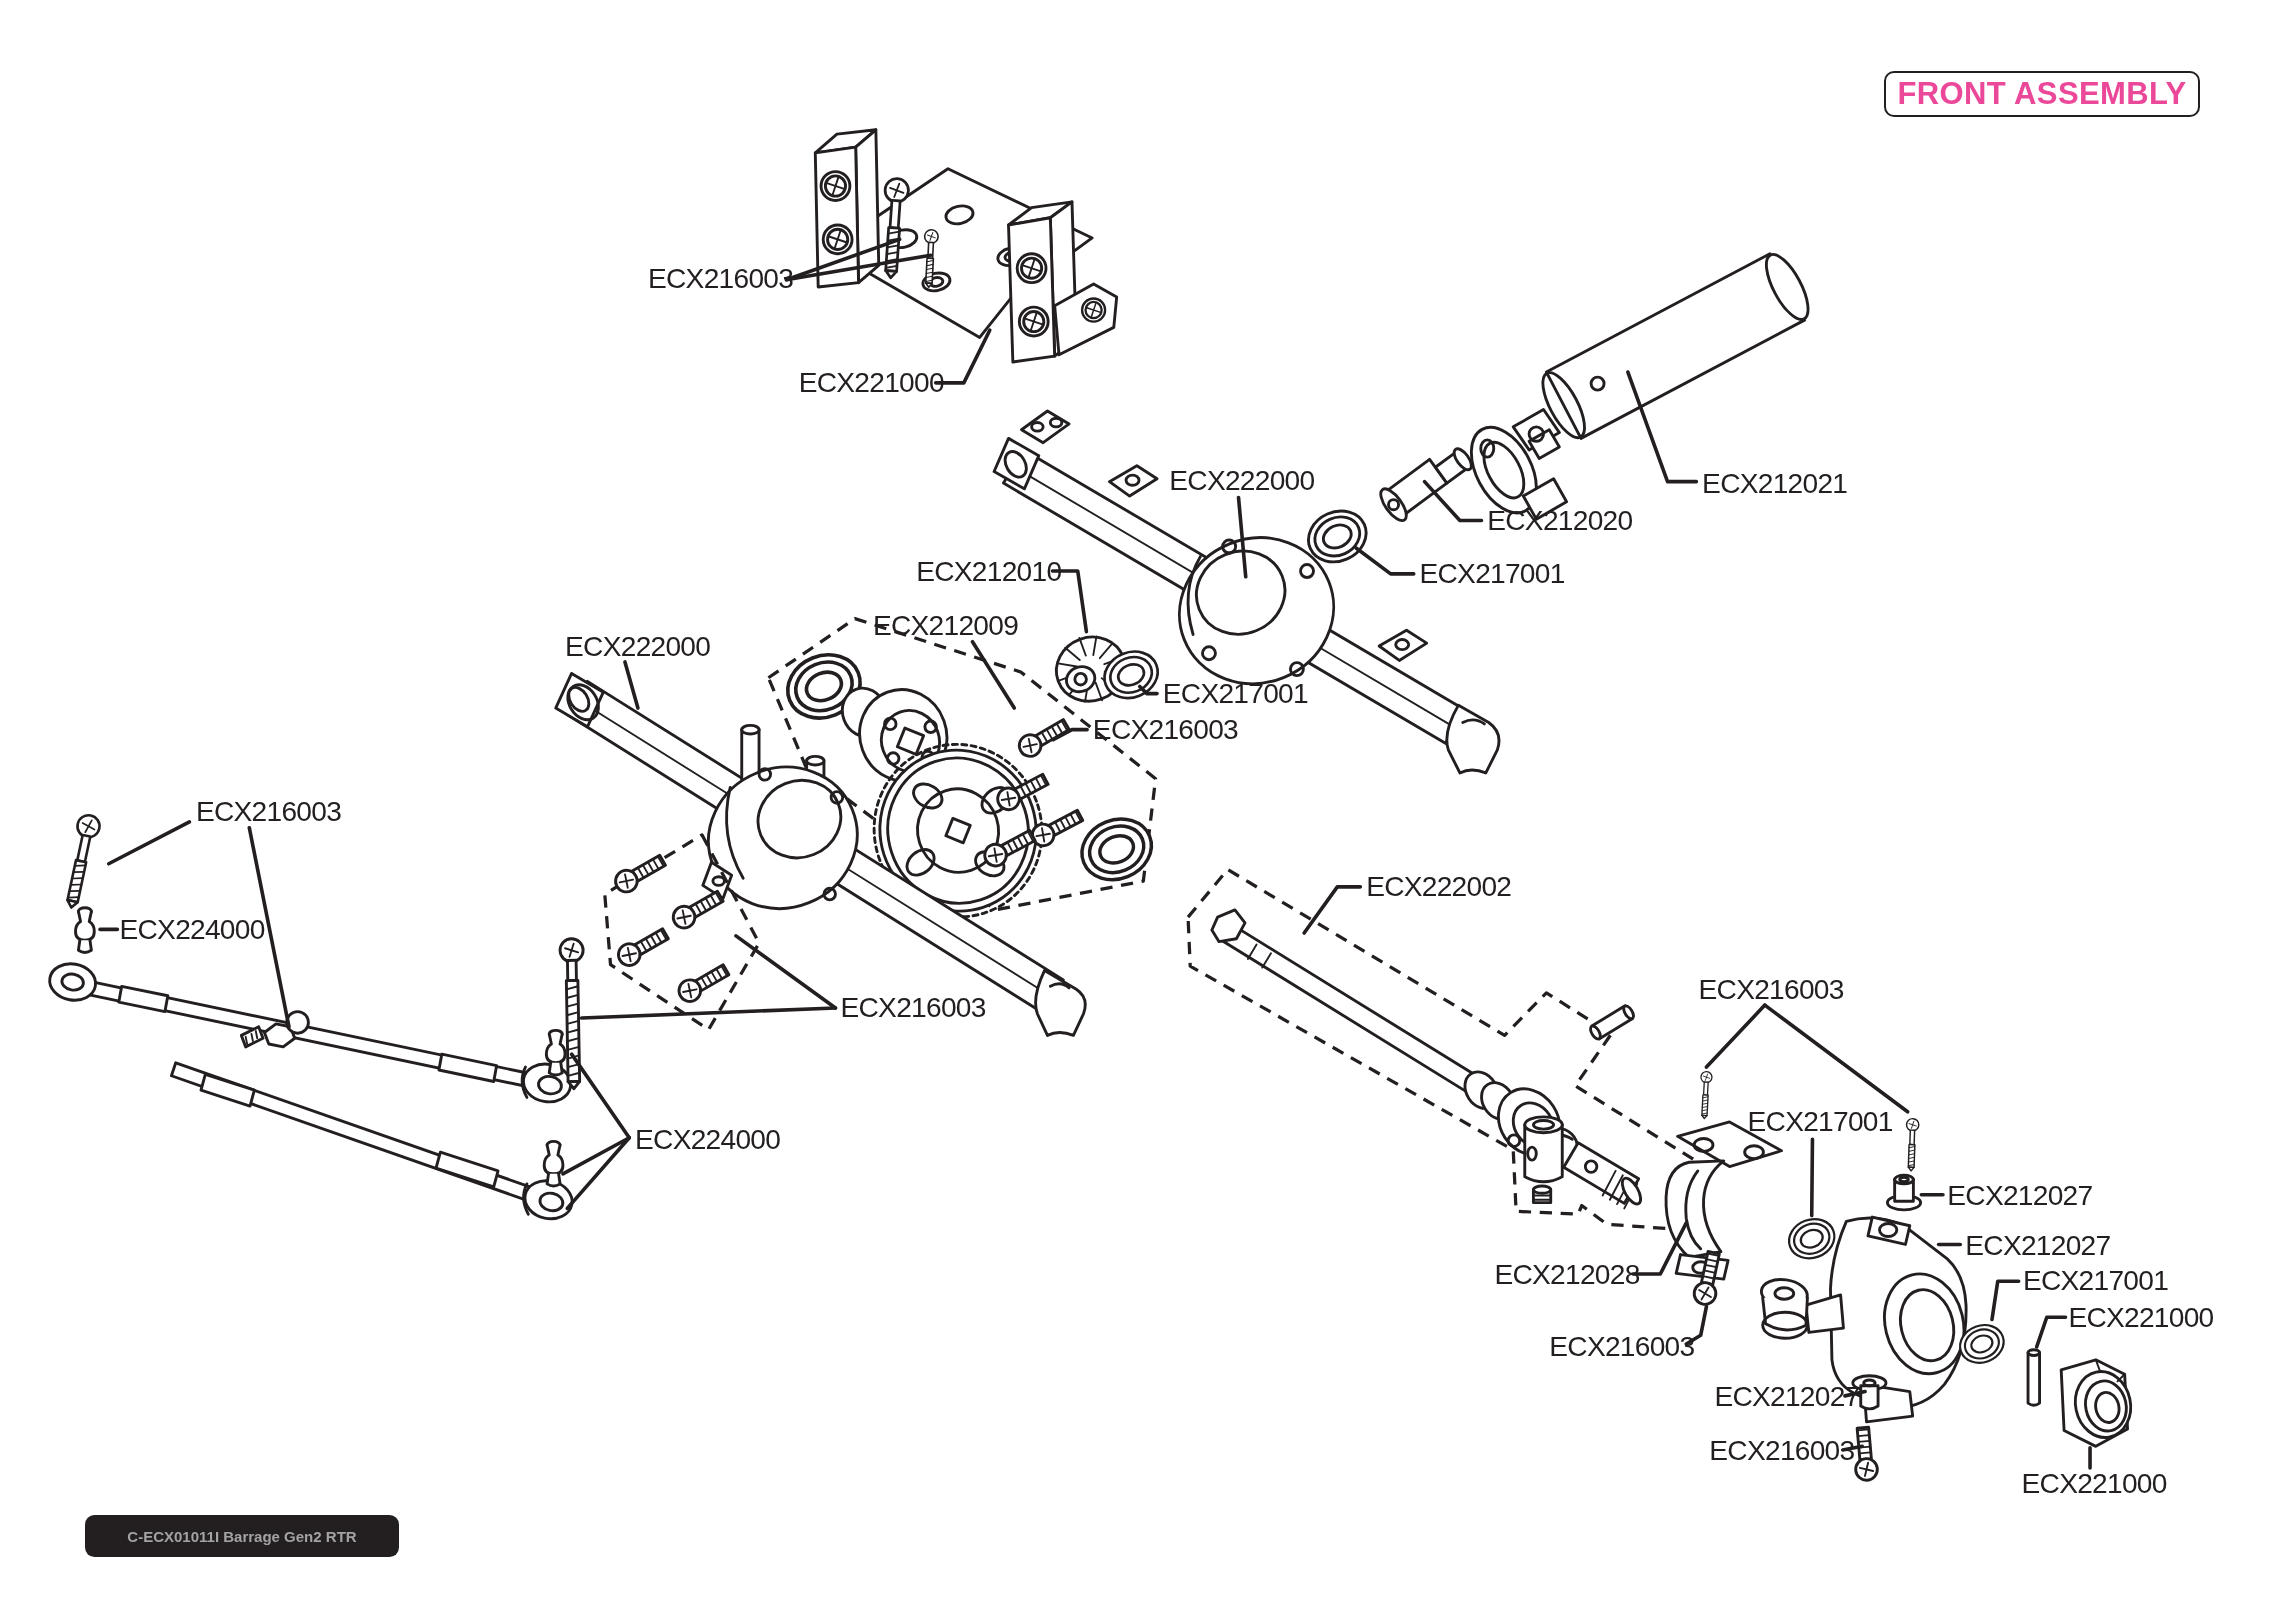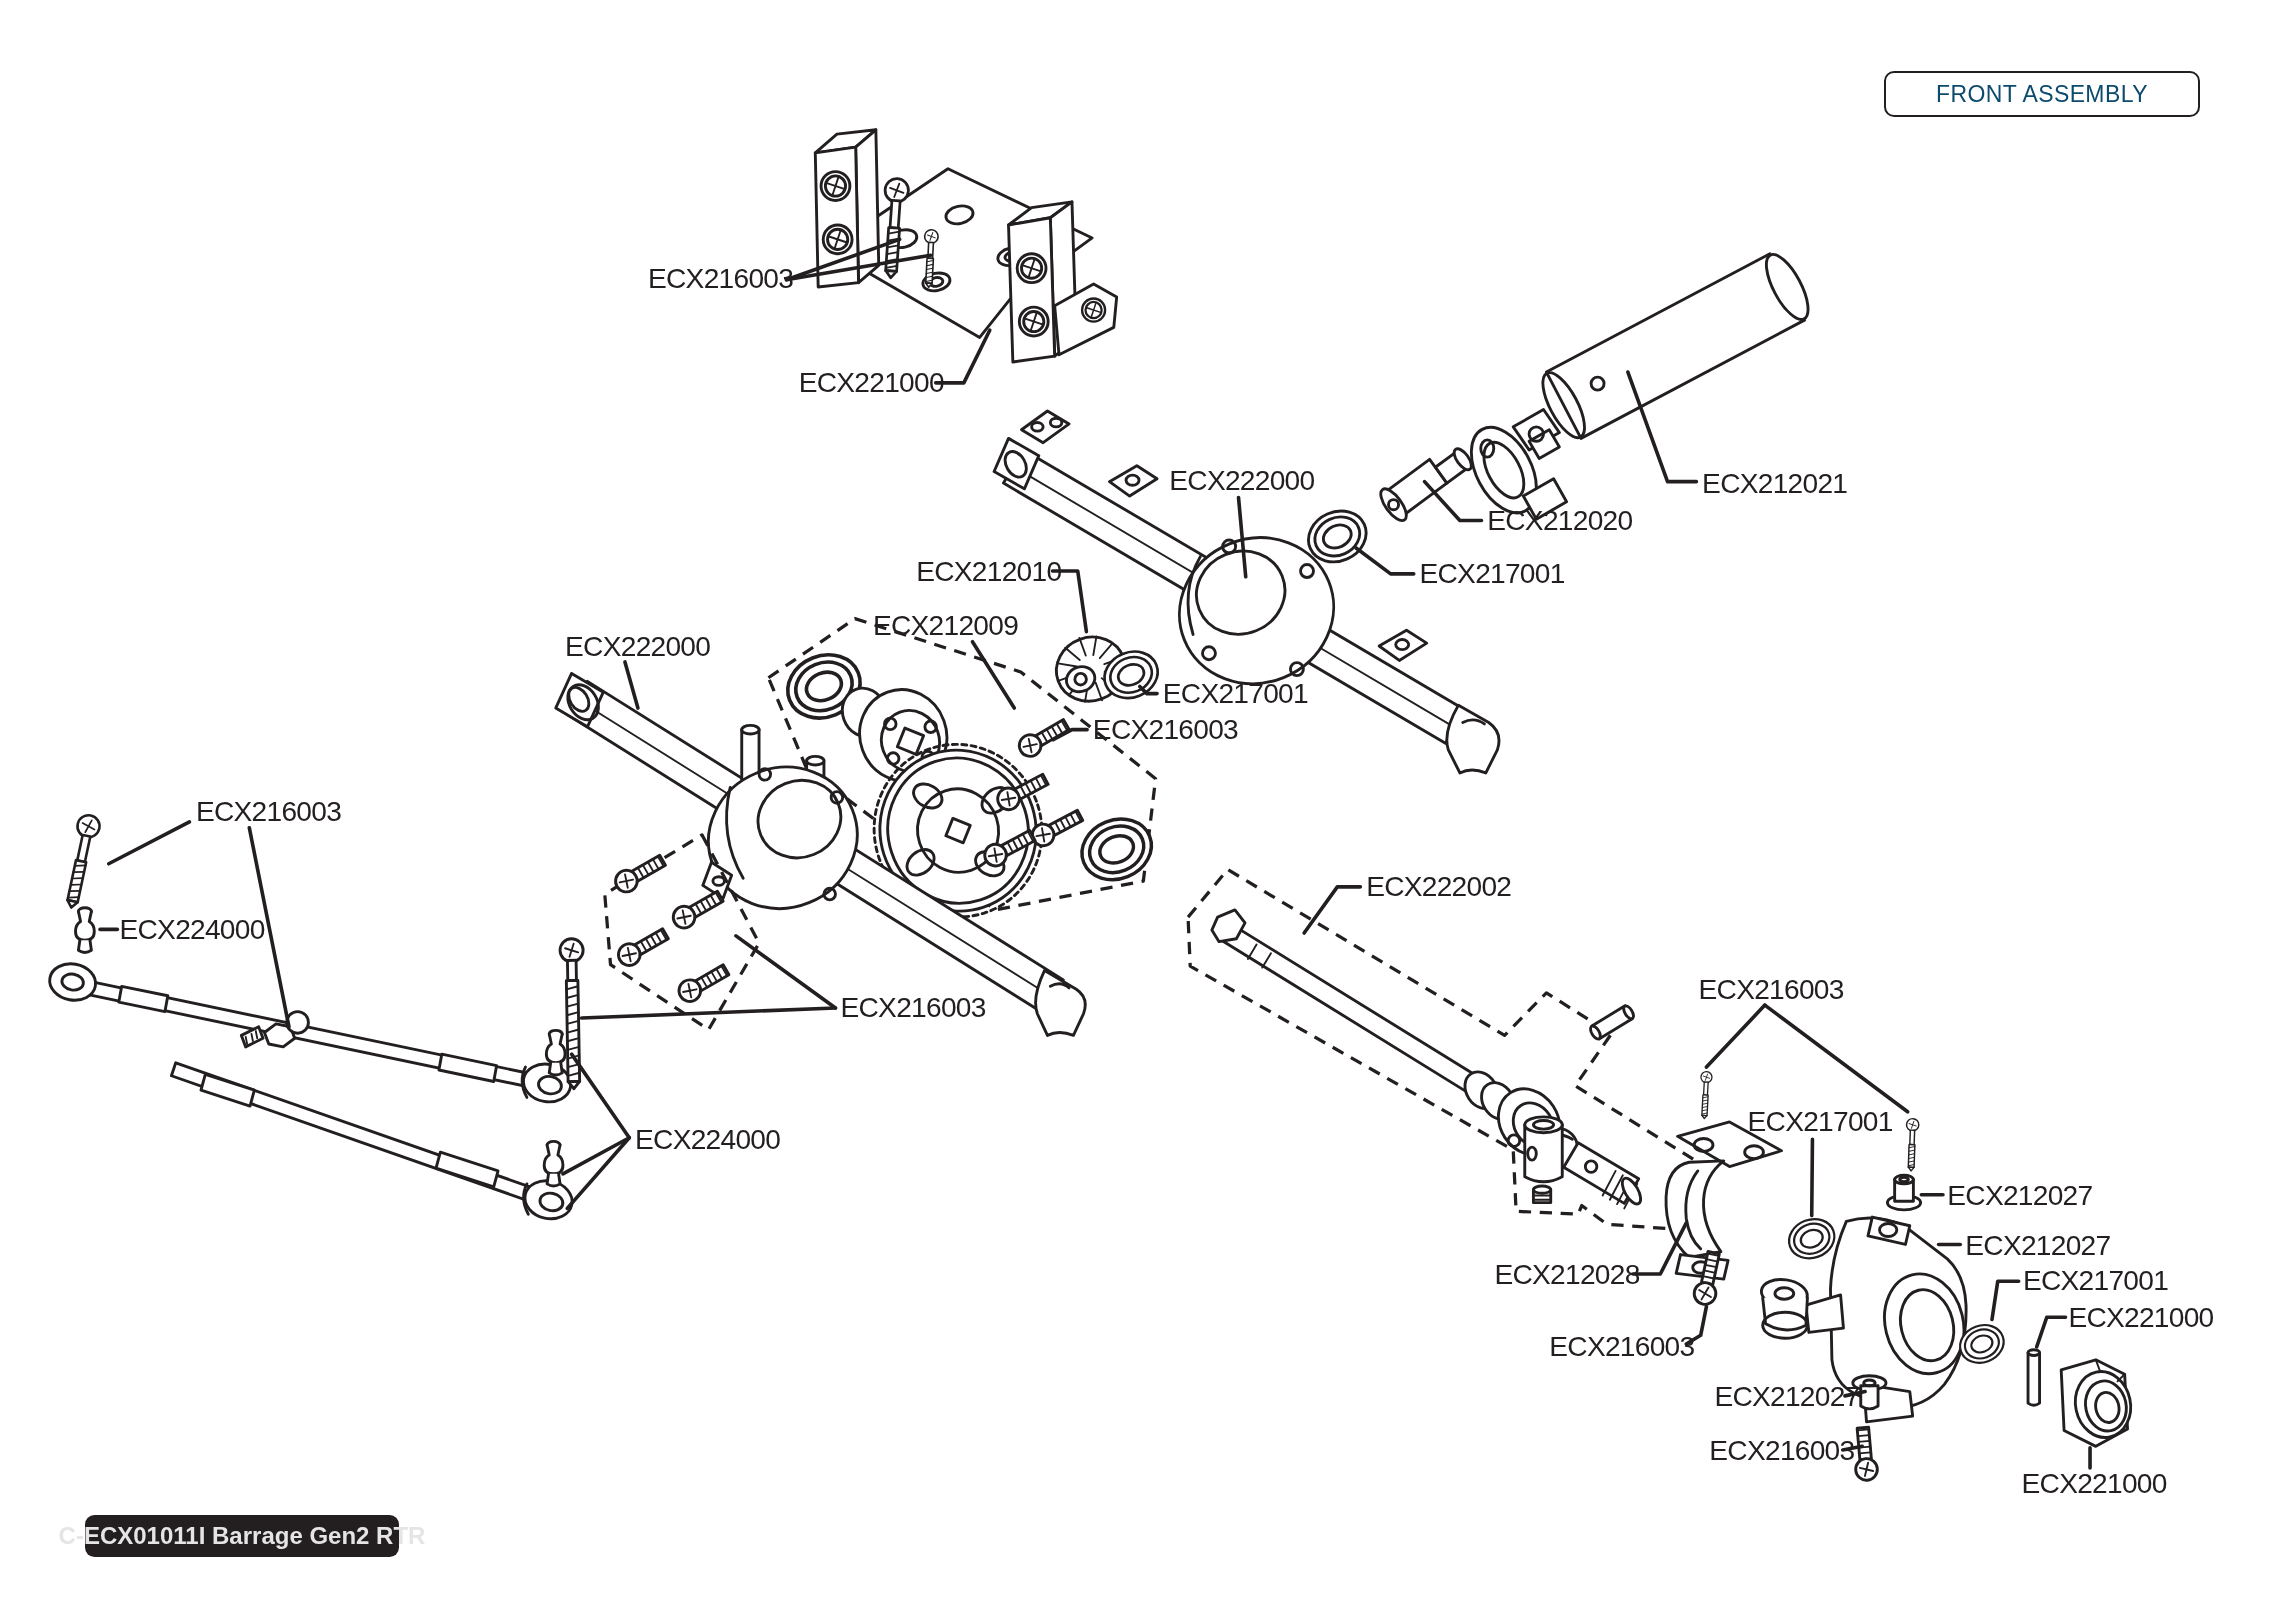--- a/index.html
+++ b/index.html
@@ -10,24 +10,24 @@
   .s  {fill:#ffffff;stroke:#231f20;stroke-width:4;stroke-linejoin:round;stroke-linecap:round;}
   .sn {fill:none;stroke:#231f20;stroke-width:4;stroke-linejoin:round;stroke-linecap:round;}
   .st {fill:none;stroke:#231f20;stroke-width:2.6;stroke-linecap:round;}
   .dash{fill:none;stroke:#231f20;stroke-width:4.5;stroke-dasharray:17 12;stroke-linejoin:round;}
   .leader{fill:none;stroke:#231f20;stroke-width:5;stroke-linecap:round;stroke-linejoin:round;}
   .part-label{font-family:"Liberation Sans",sans-serif;font-size:39px;fill:#231f20;
               dominant-baseline:central;letter-spacing:-1px;}
   
   .title-box{position:absolute;left:1884px;top:71px;width:316px;height:46px;border:2.9px solid #231f20;
              border-radius:10px;display:flex;align-items:center;justify-content:center;box-sizing:border-box;}
-  .title-box span{font-size:23px;font-weight:normal;color:#0c4a6e;letter-spacing:0.4px;white-space:nowrap;}
+  .title-box span{font-size:31px;font-weight:bold;color:#ec4899;letter-spacing:0.4px;white-space:nowrap;}
   .badge{position:absolute;left:85px;top:1515px;width:314px;height:42px;background:#231f20;
          border-radius:9.4px;display:flex;align-items:center;justify-content:center;}
-  .badge span{color:#e5e5e5;font-weight:bold;font-size:24px;white-space:nowrap;}
+  .badge span{color:#a3a3a3;font-weight:bold;font-size:15px;white-space:nowrap;}
   .logo{position:absolute;left:56px;top:38px;width:404px;height:188px;}
   .logo-word{position:absolute;left:172px;top:55px;font-size:95px;font-weight:bold;color:#141414;
              letter-spacing:2.9px;transform:scaleY(.92);transform-origin:left top;}
 </style>
 </head>
 <body>
 
 <div class="page">
 
 

